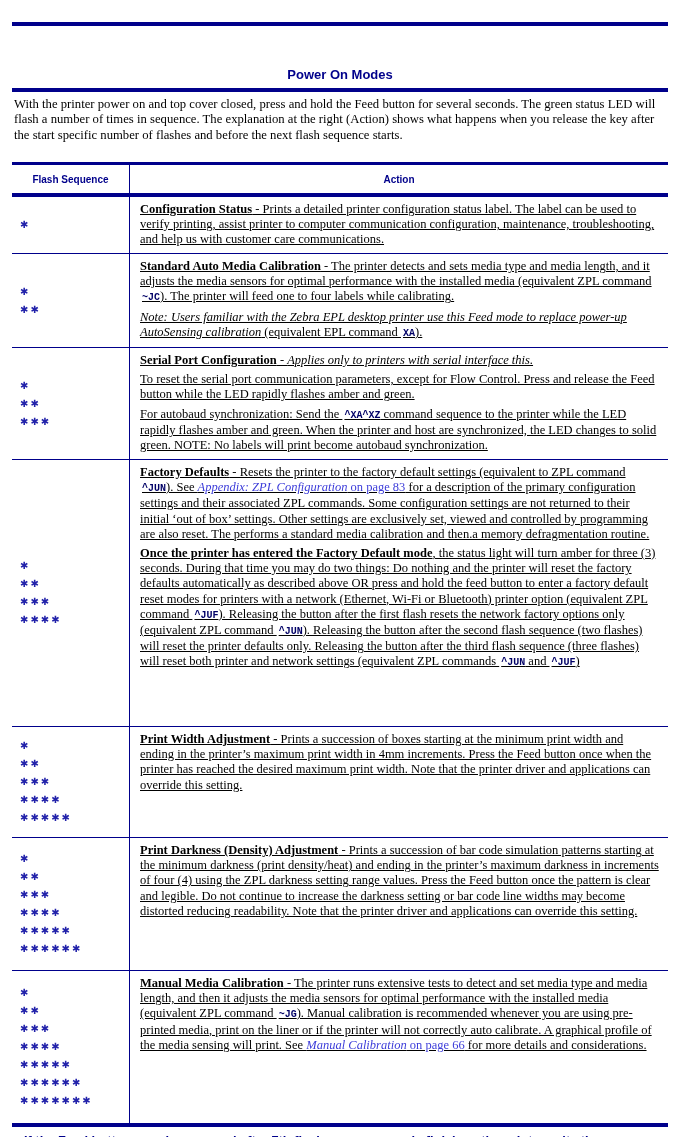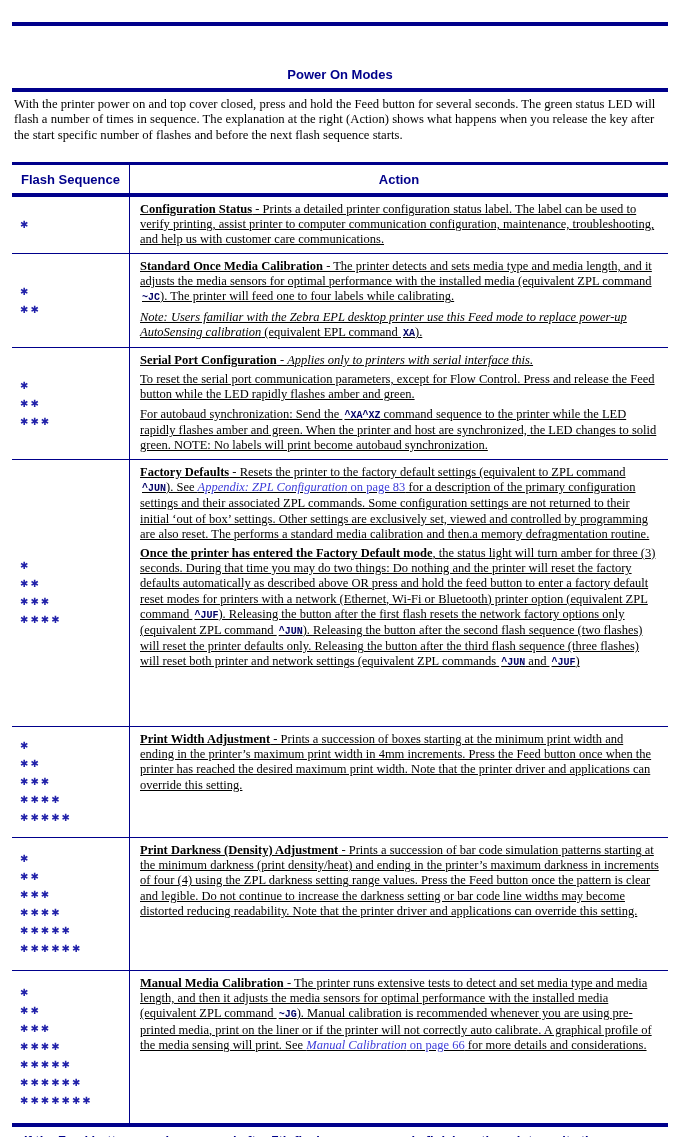--- a/index.html
+++ b/index.html
@@ -28,21 +28,21 @@
     font-weight:bold;font-size:13px;color:var(--navy);margin-top:36px;
   }
   .intro{
     height:70px;box-sizing:border-box;
     padding:5px 2px 0 2px;
     font-size:12.7px;line-height:15.3px;
   }
   .header-row{
     display:flex;height:28px;box-sizing:border-box;
     font-family:"Liberation Sans", sans-serif;
-    font-weight:bold;font-size:13px;color:var(--navy);
+    font-weight:bold;font-size:10px;color:var(--navy);
   }
   .header-flash{
     width:118px;flex:0 0 118px;box-sizing:border-box;
     border-right:1px solid var(--navy);
     display:flex;align-items:center;justify-content:center;
   }
   .header-action{
     flex:1;display:flex;align-items:center;justify-content:center;
   }
   .rows{width:656px;margin:0 12px;}
@@ -120,21 +120,21 @@
         <div class="cell-action">
           <p><span class="b">Configuration Status</span><span> - Prints a detailed printer configuration status label. The label can be used to verify printing, assist printer to computer communication configuration, maintenance, troubleshooting, and help us with customer care communications.</span></p>
         </div>
       </div>
       <div class="row">
         <div class="cell-flash">
           <div class="stars">✱</div>
           <div class="stars">✱✱</div>
         </div>
         <div class="cell-action">
-          <p><span class="b">Standard Once Media Calibration</span><span> - The printer detects and sets media type and media length, and it adjusts the media sensors for optimal performance with the installed media (equivalent ZPL command </span><span class="mono">~JC</span><span>). The printer will feed one to four labels while calibrating.</span></p>
+          <p><span class="b">Standard Auto Media Calibration</span><span> - The printer detects and sets media type and media length, and it adjusts the media sensors for optimal performance with the installed media (equivalent ZPL command </span><span class="mono">~JC</span><span>). The printer will feed one to four labels while calibrating.</span></p>
           <p><span class="i">Note: Users familiar with the Zebra EPL desktop printer use this Feed mode to replace power-up AutoSensing calibration</span><span> (equivalent EPL command </span><span class="mono">XA</span><span>).</span></p>
         </div>
       </div>
       <div class="row">
         <div class="cell-flash">
           <div class="stars">✱</div>
           <div class="stars">✱✱</div>
           <div class="stars">✱✱✱</div>
         </div>
         <div class="cell-action">

